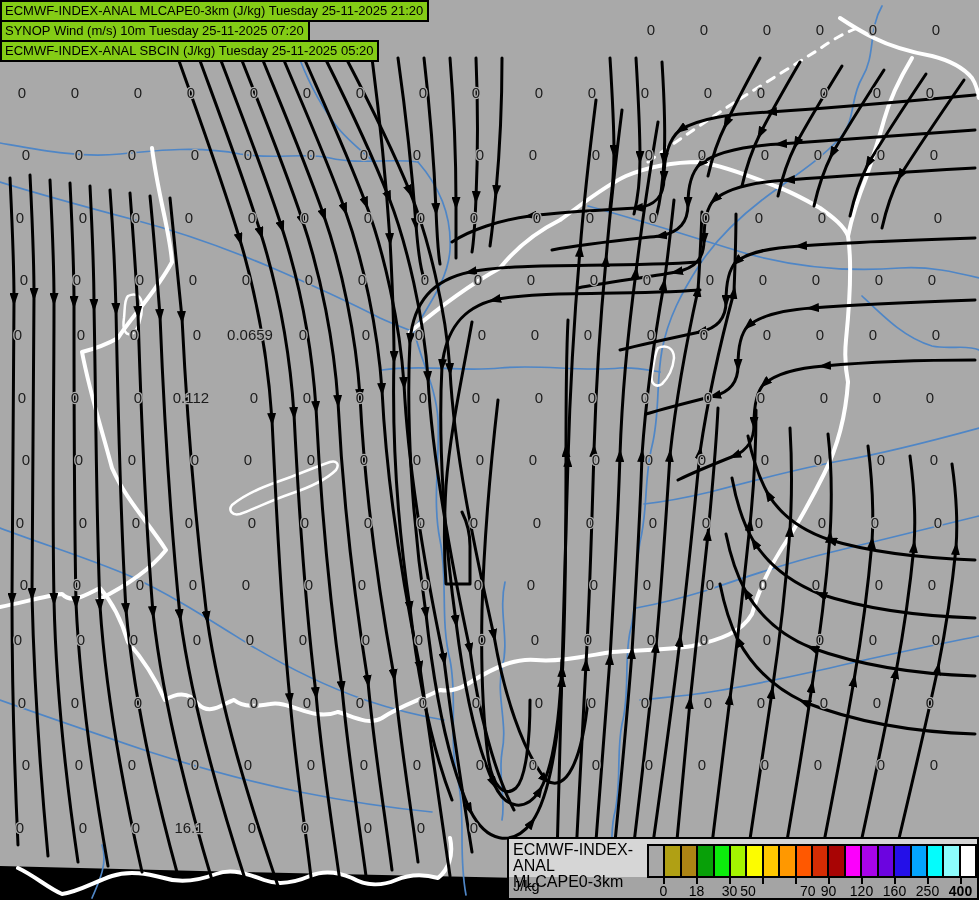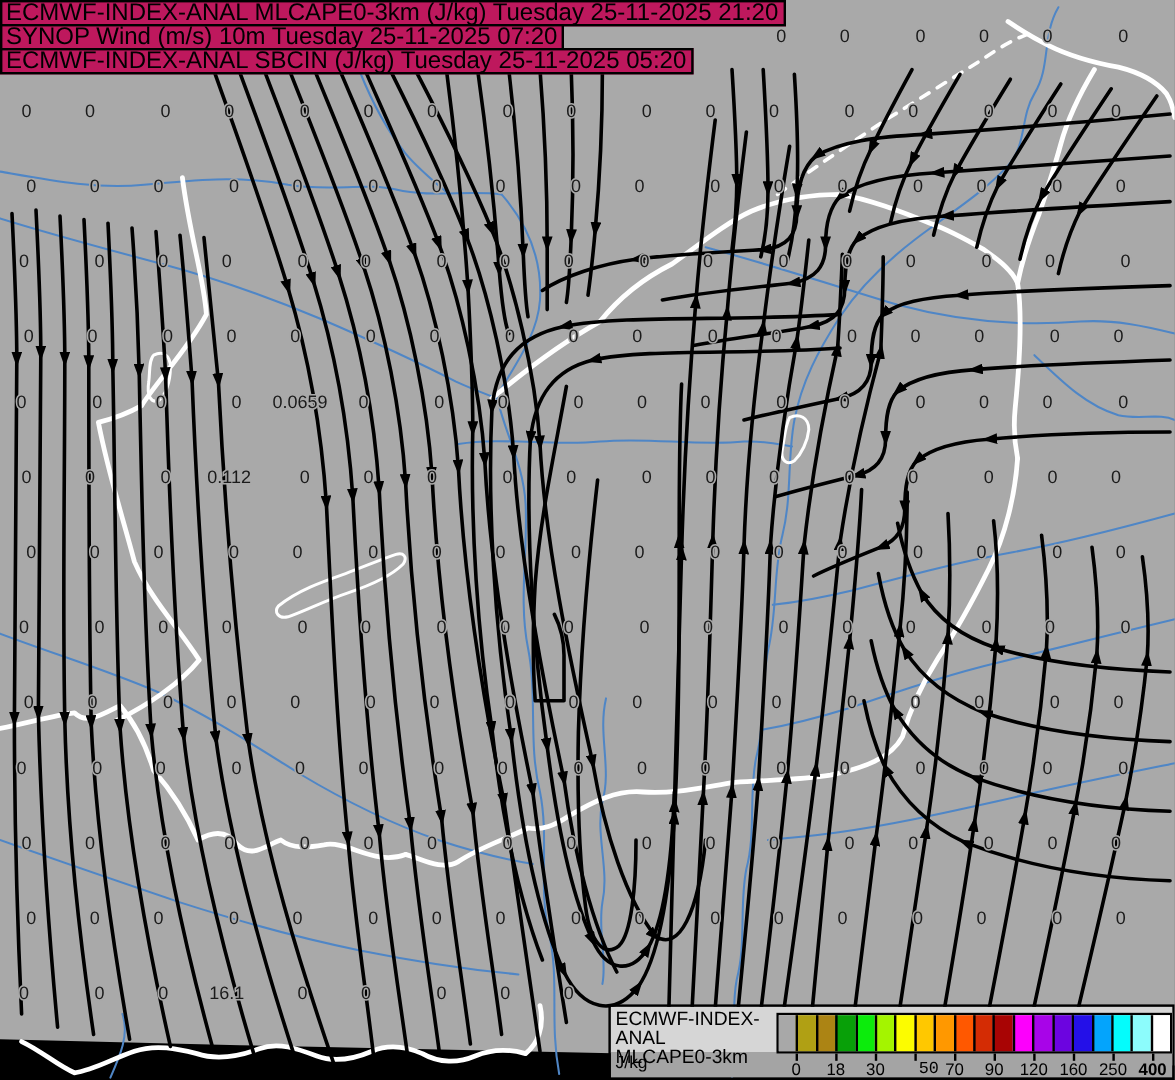--- a/index.html
+++ b/index.html
@@ -5,22 +5,22 @@
   html,body{margin:0;padding:0;background:#666;}
   #stage{
     position:relative;width:979px;height:900px;overflow:hidden;
     background:#a9a9a9;
     font-family:"Liberation Sans","DejaVu Sans",sans-serif;
   }
   #map-svg{position:absolute;left:0;top:0;}
   
   #header{position:absolute;left:0;top:0;z-index:5;}
   .hdr-line{
-    display:table;background:#be185d;border:2px solid #000;
-    font-size:20px;color:#000;line-height:16px;padding:1px 4px 1px 3px;
+    display:table;background:#84cc16;border:2px solid #000;
+    font-size:13px;color:#000;line-height:16px;padding:1px 4px 1px 3px;
     margin-top:-2px;white-space:nowrap;
   }
   .hdr-line:first-child{margin-top:0;}
   
   #legend{
     position:absolute;left:507px;top:837px;width:468px;height:59px;z-index:5;
     border:2px solid #000;
     background:linear-gradient(#d6d6d6 0 64%,#a4a4a4 64% 100%);
   }
   #legend-titles{position:absolute;left:4px;top:3px;width:130px;text-align:left;
@@ -402,23 +402,23 @@
         <div class="cbox" style="background: rgb(255, 255, 255);"></div>
       </div>
     <div id="legend-ticks">
         <div class="tick-mark" style="left: 153.5px;"></div>
         <div class="tick-label" style="left: 154.5px;">0</div>
         <div class="tick-mark" style="left: 186.5px;"></div>
         <div class="tick-label" style="left: 187.5px;">18</div>
         <div class="tick-mark" style="left: 219.5px;"></div>
         <div class="tick-label" style="left: 220.5px;">30</div>
         <div class="tick-mark" style="left: 252.5px;"></div>
-        <div class="tick-label" style="left: 265px; font-family: Liberation Mono, monospace;">50</div>
+        <div class="tick-label" style="left: 239px;">50</div>
         <div class="tick-mark" style="left: 285.5px;"></div>
-        <div class="tick-label" style="left: 286.5px;">70</div>
+        <div class="tick-label" style="left: 286.5px; text-align: right;">70</div>
         <div class="tick-mark" style="left: 318.5px;"></div>
         <div class="tick-label" style="left: 319.5px;">90</div>
         <div class="tick-mark" style="left: 351.5px;"></div>
         <div class="tick-label" style="left: 352.5px;">120</div>
         <div class="tick-mark" style="left: 384.5px;"></div>
         <div class="tick-label" style="left: 385.5px;">160</div>
         <div class="tick-mark" style="left: 417.5px;"></div>
         <div class="tick-label" style="left: 418.5px;">250</div>
         <div class="tick-mark" style="left: 450.5px;"></div>
         <div class="tick-label" style="left: 451.5px; font-weight: bold;">400</div>

